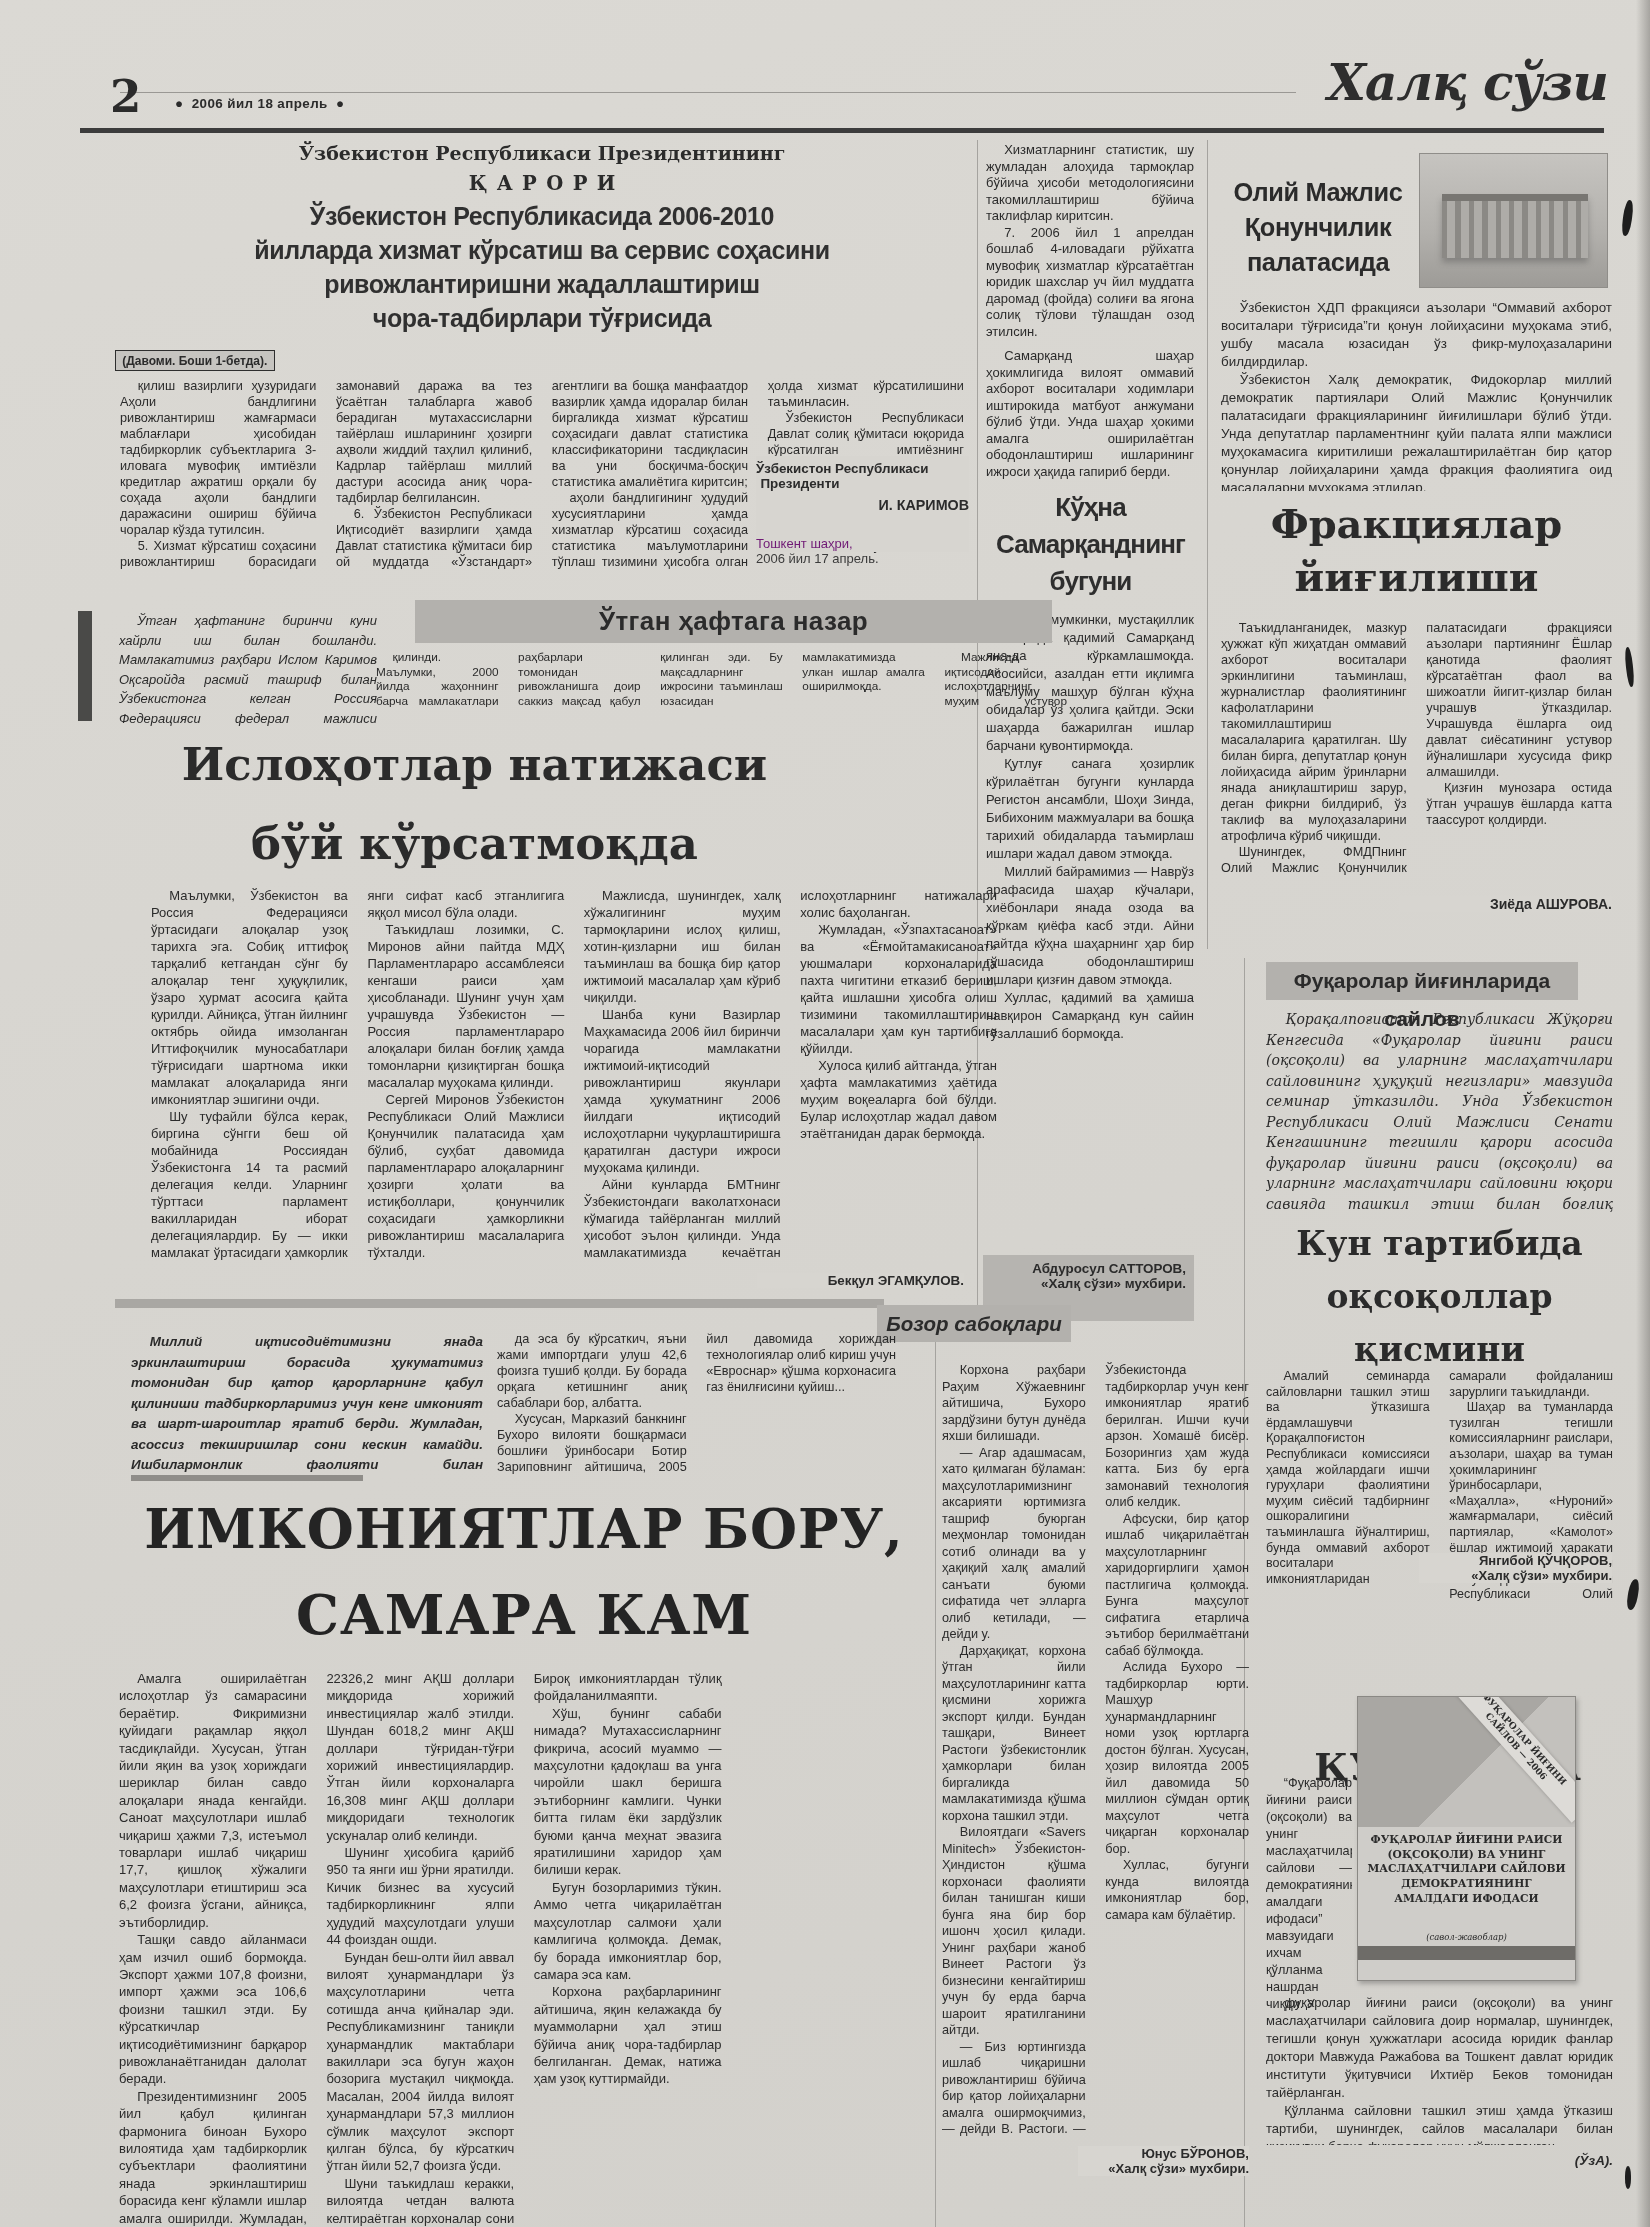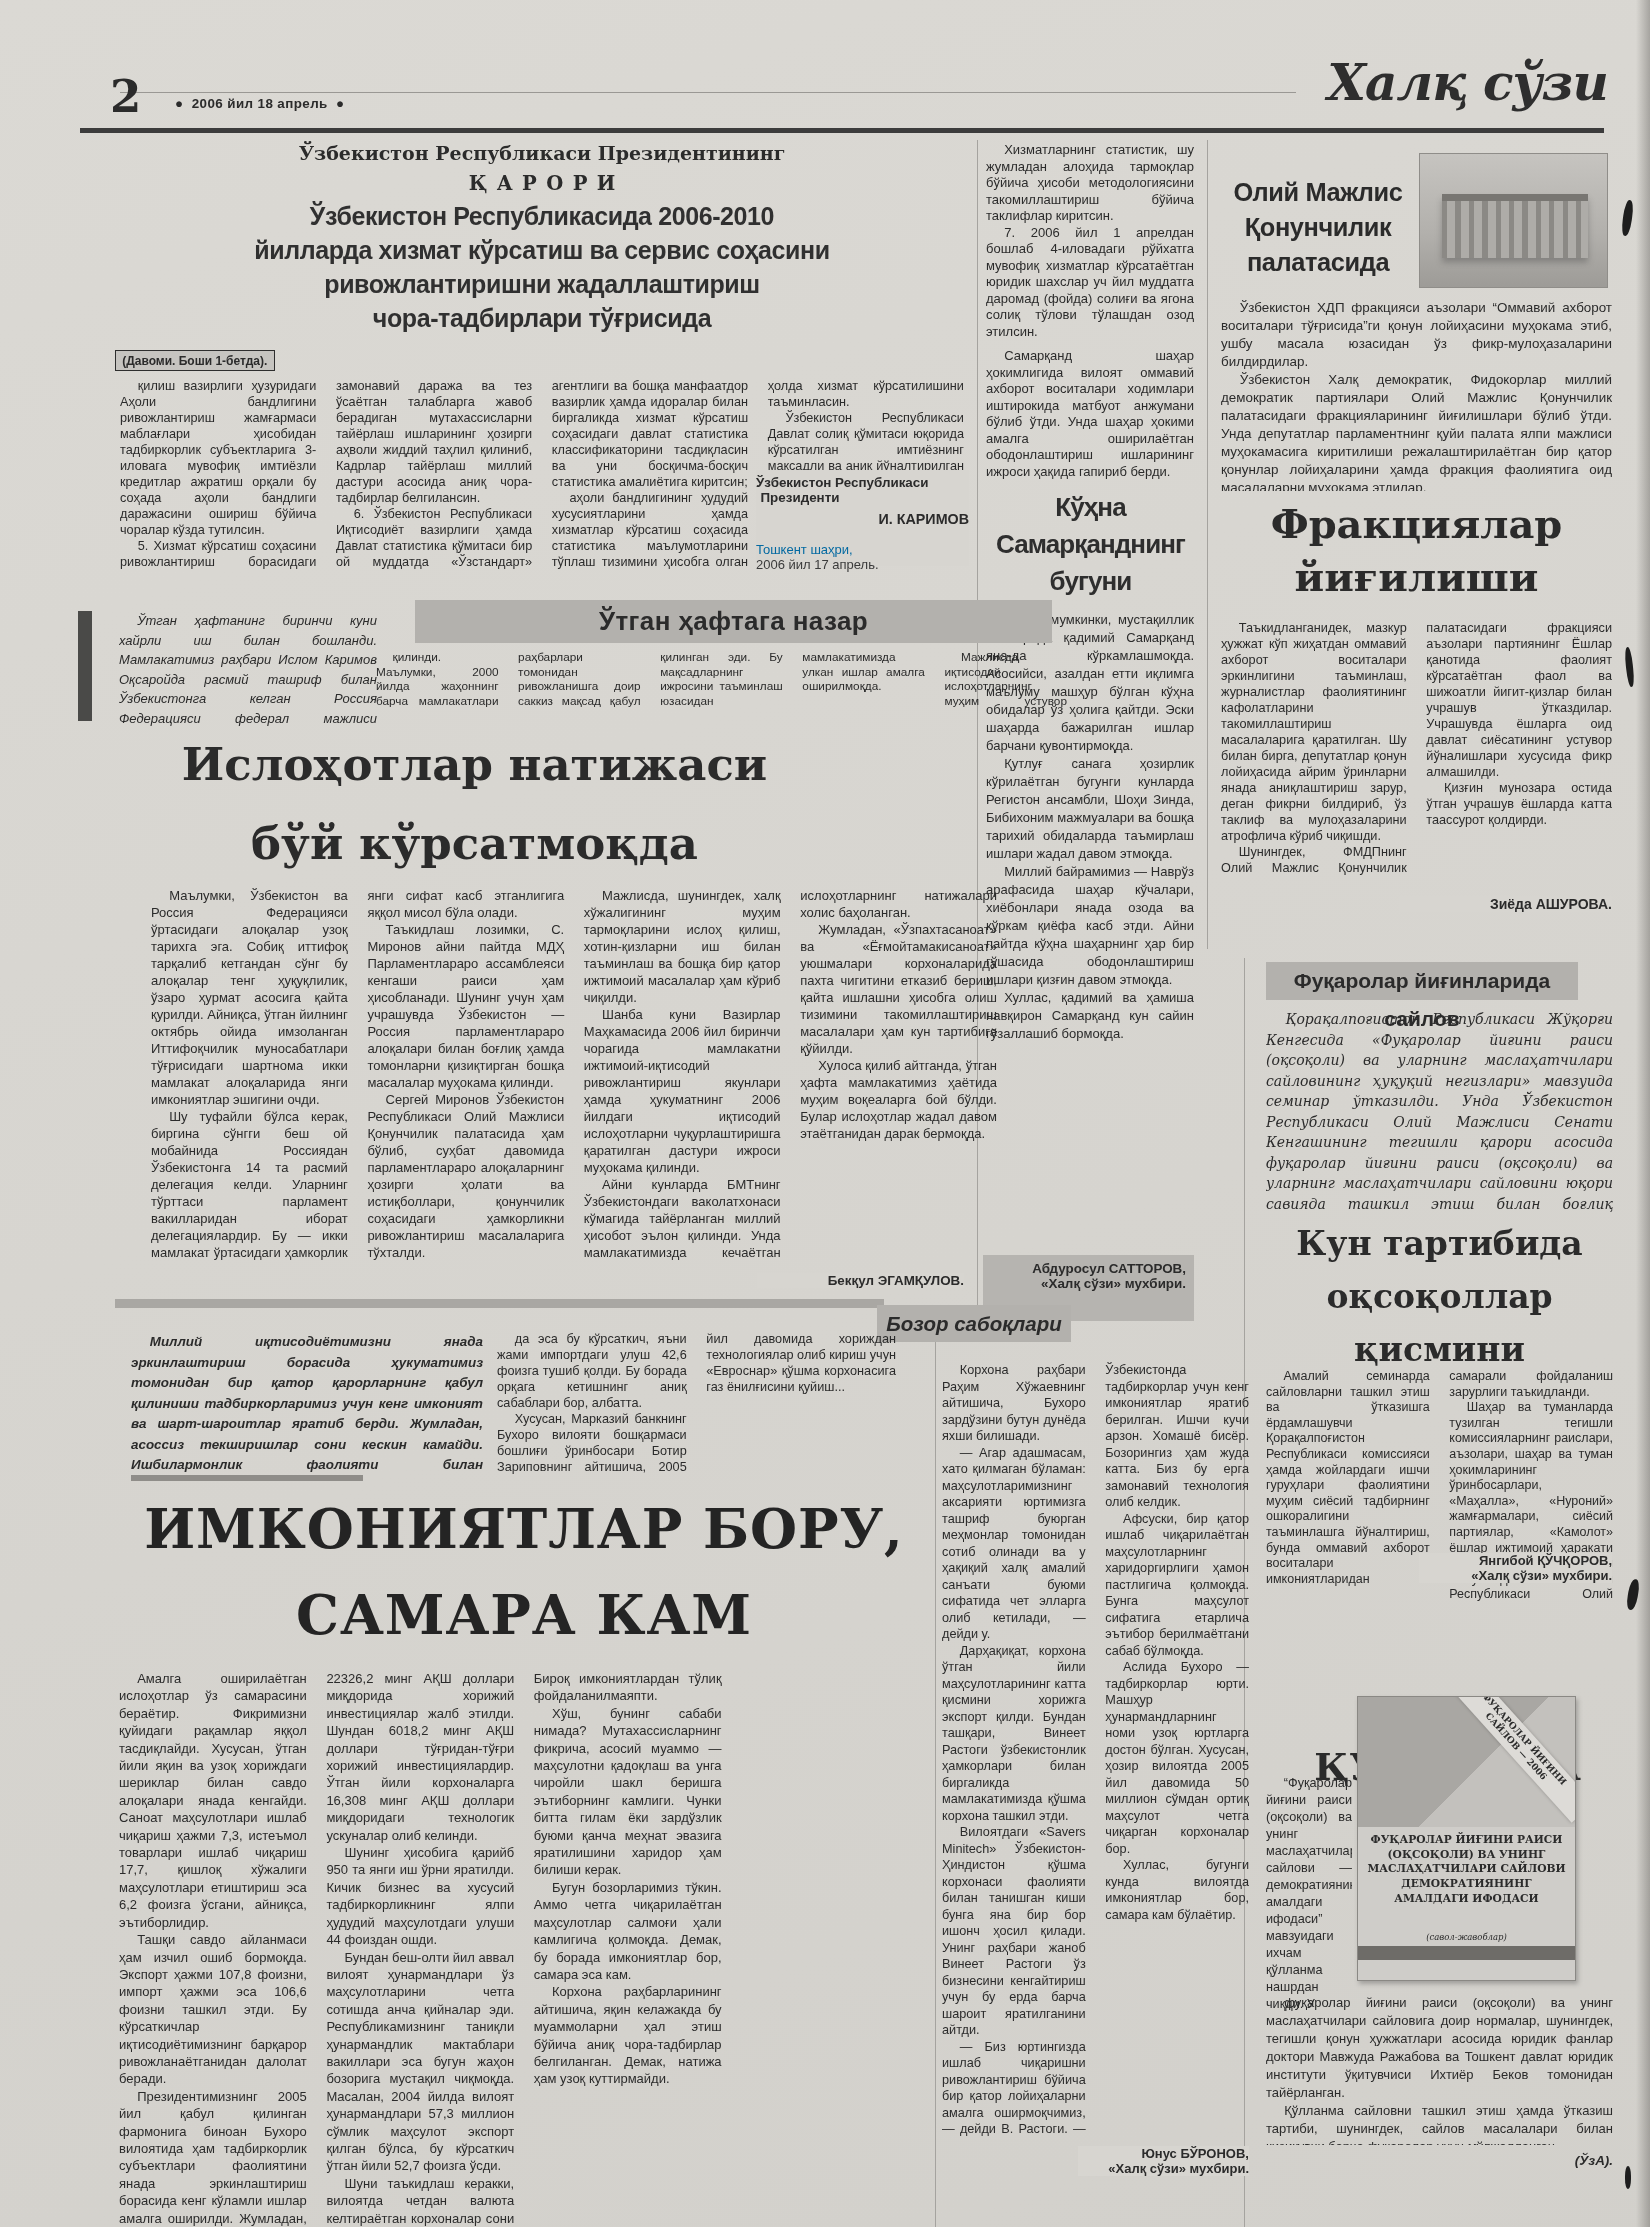--- a/index.html
+++ b/index.html
@@ -64,25 +64,25 @@
 
   <div class="abs just cols c4 clip" style="left:120px;top:378px;width:844px;height:201px;font-size:12.7px;line-height:16px;">
       <p>қилиш вазирлиги ҳузуридаги Аҳоли бандлигини ривожлантириш жамғармаси маблағлари ҳисобидан тадбиркорлик субъектларига 3-иловага мувофиқ имтиёзли кредитлар ажратиш орқали бу соҳада аҳоли бандлиги даражасини ошириш бўйича чоралар кўзда тутилсин.</p>
       <p>5. Хизмат кўрсатиш соҳасини ривожлантириш борасидаги замонавий даража ва тез ўсаётган талабларга жавоб берадиган мутахассисларни тайёрлаш ишларининг ҳозирги аҳволи жиддий таҳлил қилиниб, Кадрлар тайёрлаш миллий дастури асосида аниқ чора-тадбирлар белгилансин.</p>
       <p>6. Ўзбекистон Республикаси Иқтисодиёт вазирлиги ҳамда Давлат статистика қўмитаси бир ой муддатда «Ўзстандарт» агентлиги ва бошқа манфаатдор вазирлик ҳамда идоралар билан биргаликда хизмат кўрсатиш соҳасидаги давлат статистика классификаторини тасдиқласин ва уни босқичма-босқич статистика амалиётига киритсин;</p>
       <p>аҳоли бандлигининг ҳудудий хусусиятларини ҳамда хизматлар кўрсатиш соҳасида статистика маълумотларини тўплаш тизимини ҳисобга олган ҳолда хизмат кўрсатилишини таъминласин.</p>
       <p>Ўзбекистон Республикаси Давлат солиқ қўмитаси юқорида кўрсатилган имтиёзнинг мақсадли ва аниқ йўналтирилган ҳолда қўлланиши устидан қатъий назорат ўрнатсин.</p>
       <p>8. Мазкур қарорнинг ижросини назорат қилиш Ўзбекистон Республикаси Бош вазири Ш.М.Мирзиёев зиммасига юклатилсин.</p>
     </div>
 
-  <div class="abs paperbg" style="left:756px;top:470px;width:213px;height:96px;">
+  <div class="abs paperbg" style="left:756px;top:456px;width:213px;height:96px;">
     <div class="b" style="font-size:13.4px;padding-top:5.3px;">Ўзбекистон Республикаси</div>
     <div class="b" style="font-size:13.4px;padding-left:4.5px;">Президенти</div>
     <div class="b rt" style="font-size:14.3px;margin-top:6.2px;">И. КАРИМОВ</div>
-    <div style="font-size:13px;margin-top:15px;color:#0369a1;">Тошкент шаҳри,</div>
+    <div style="font-size:13px;margin-top:23px;color:#701a75;">Тошкент шаҳри,</div>
     <div style="font-size:13px;color:#3b3b3b;">2006 йил 17 апрель.</div>
   </div>
 
   <div class="abs just clip" style="left:986px;top:142px;width:208px;height:203px;font-size:13px;line-height:16.5px;">
       <p>Хизматларнинг статистик, шу жумладан алоҳида тармоқлар бўйича ҳисоби методологиясини такомиллаштириш бўйича таклифлар киритсин.</p>
       <p>7. 2006 йил 1 апрелдан бошлаб 4-иловадаги рўйхатга мувофиқ хизматлар кўрсатаётган юридик шахслар уч йил муддатга даромад (фойда) солиғи ва ягона солиқ тўлови тўлашдан озод этилсин.</p>
     </div>
 
   <div class="abs just clip" style="left:986px;top:348px;width:208px;height:136px;font-size:13px;line-height:16.5px;">
       <p>Самарқанд шаҳар ҳокимлигида вилоят оммавий ахборот воситалари ходимлари иштирокида матбуот анжумани бўлиб ўтди. Унда шаҳар ҳокими амалга оширилаётган ободонлаштириш ишларининг ижроси ҳақида гапириб берди.</p>

